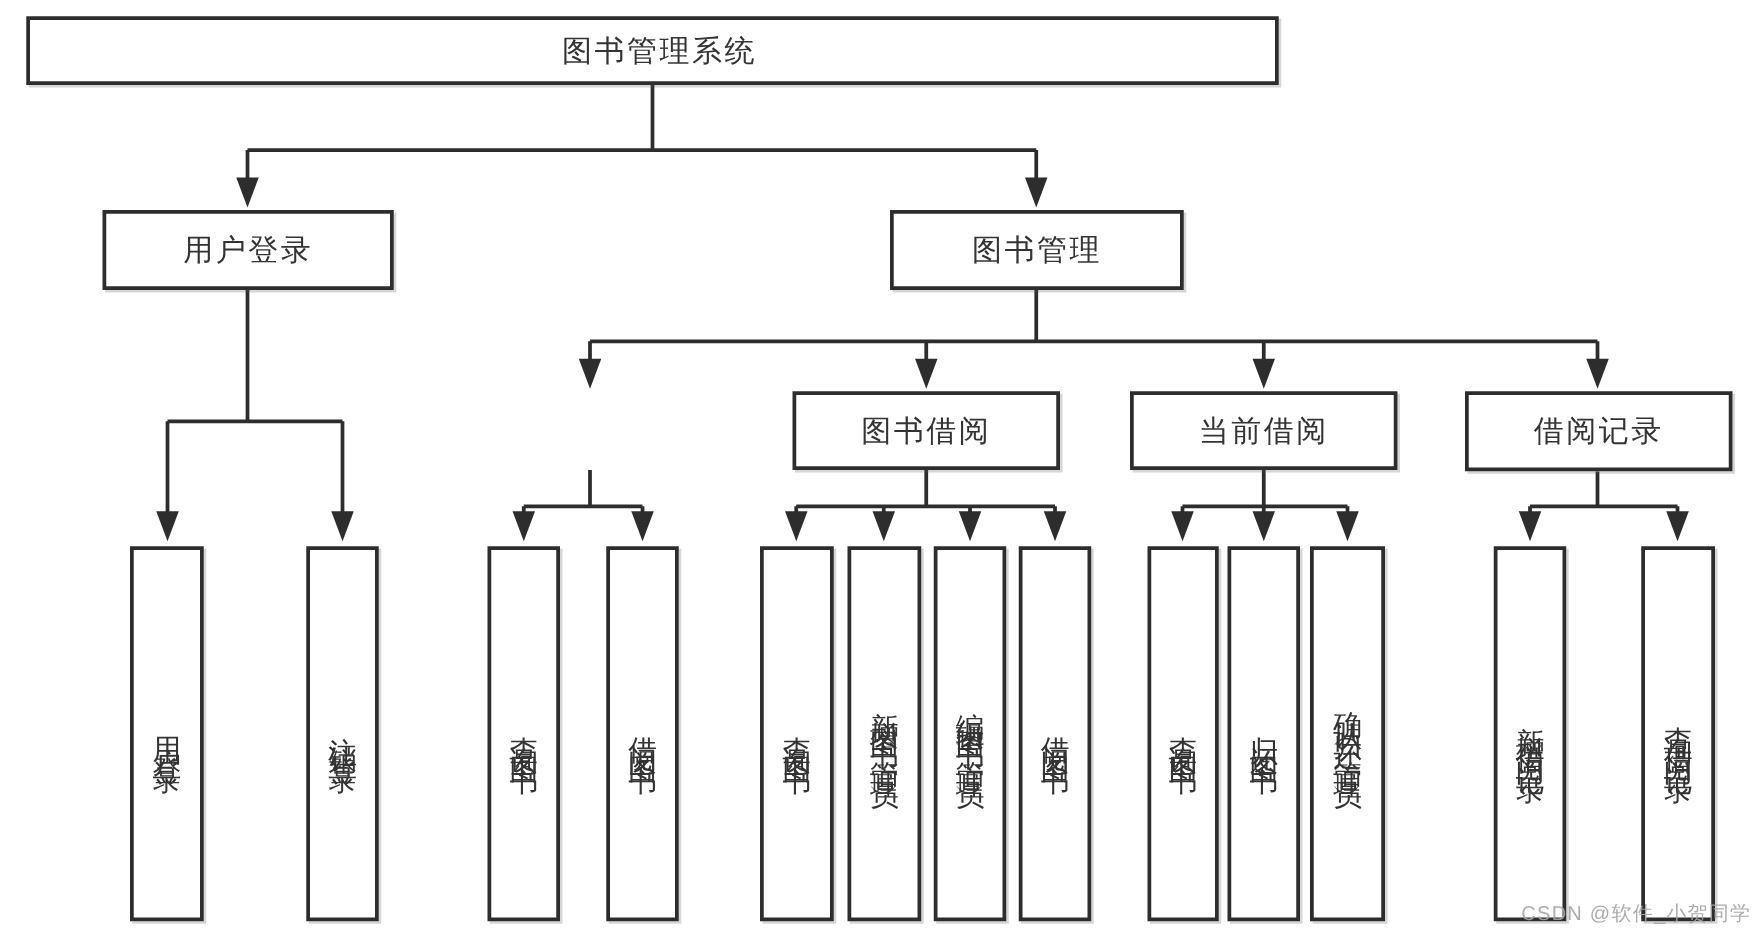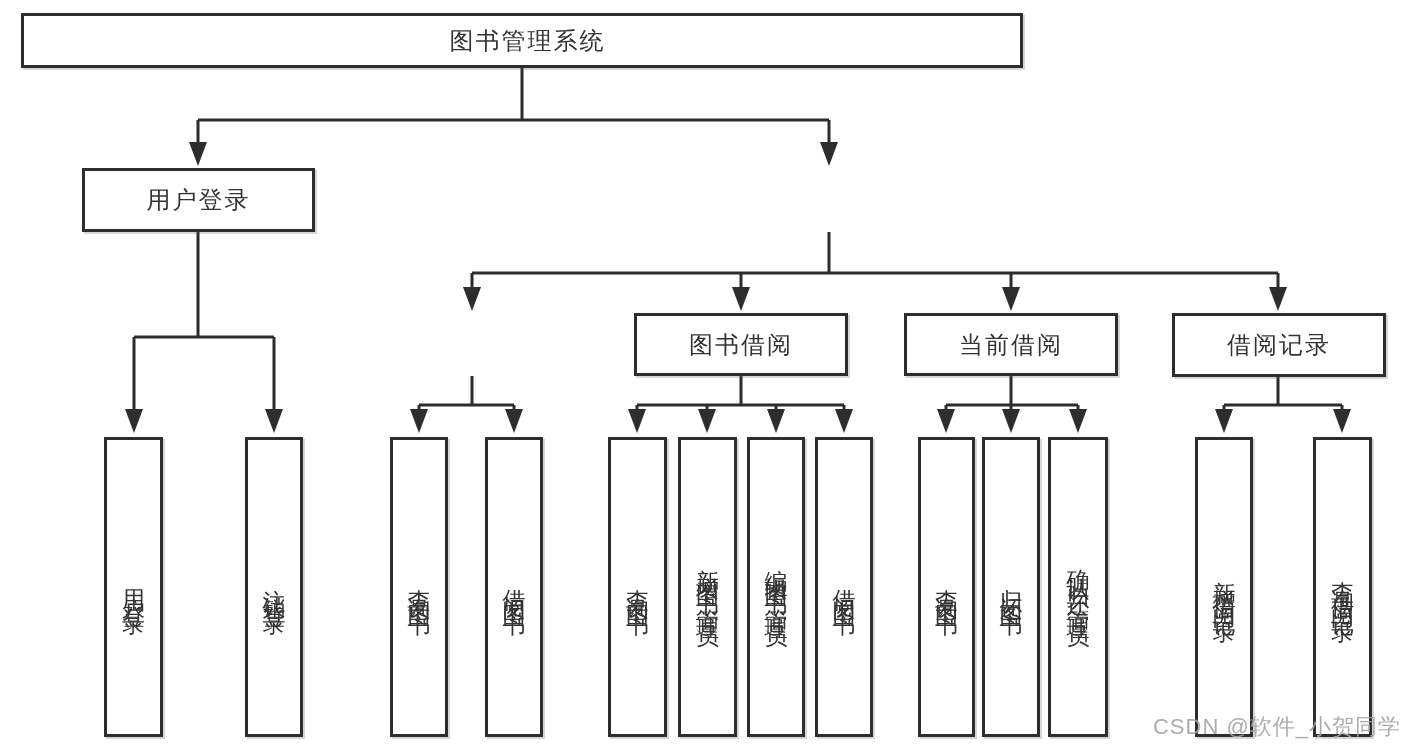--- a/index.html
+++ b/index.html
@@ -16,21 +16,21 @@
     display:flex; align-items:center; justify-content:center;
     box-shadow:2px 2px 0 rgba(90,90,90,0.25);
   }
   .node.h { font-size:24px; letter-spacing:2px; white-space:nowrap; }
   .node.v {
     writing-mode:vertical-rl; text-orientation:mixed;
     font-size:23px; letter-spacing:8px; line-height:1;
   }
   .watermark {
     position:absolute; right:4px; bottom:5px;
-    color:rgba(165,165,165,0.92); font-size:22px; letter-spacing:1px;
+    color:rgba(165,165,165,0.92); font-size:16px; letter-spacing:1px;
     white-space:nowrap; z-index:5;
   }
 </style>
 </head>
 <body>
 
 <div class="canvas">
 
   <svg class="connectors" viewBox="0 0 1405 747">
     <g>
@@ -71,20 +71,21 @@
     <g>
       <path d="M1278,377 V405 M1224,405 H1342 M1224,405 V411 M1342,405 V411"></path>
       <polygon points="1215,409 1233,409 1224,433"></polygon>
       <polygon points="1333,409 1351,409 1342,433"></polygon>
     </g>
   </svg>
 
   <div class="node h" style="left:21px; top:13px; width:1002px; height:55px;padding-left:11px;">图书管理系统</div>
 
   <div class="node h" style="left:82px; top:168px; width:233px; height:64px;">用户登录</div>
+  <div class="node h" style="left:712px; top:168px; width:235px; height:64px;">图书管理</div>
 
   <div class="node h" style="left:904px; top:313px; width:214px; height:63px;">当前借阅</div>
   <div class="node h" style="left:634px; top:313px; width:214px; height:63px;">图书借阅</div>
   <div class="node h" style="left:1172px; top:313px; width:214px; height:64px;">借阅记录</div>
 
   <div class="node v" style="left:104px; top:437px; width:59px; height:300px;">用户登录</div>
   <div class="node v" style="left:245px; top:437px; width:58px; height:300px;">注销登录</div>
 
   <div class="node v" style="left:390px; top:437px; width:58px; height:300px;">查询图书</div>
   <div class="node v" style="left:485px; top:437px; width:58px; height:300px;">借阅图书</div>

